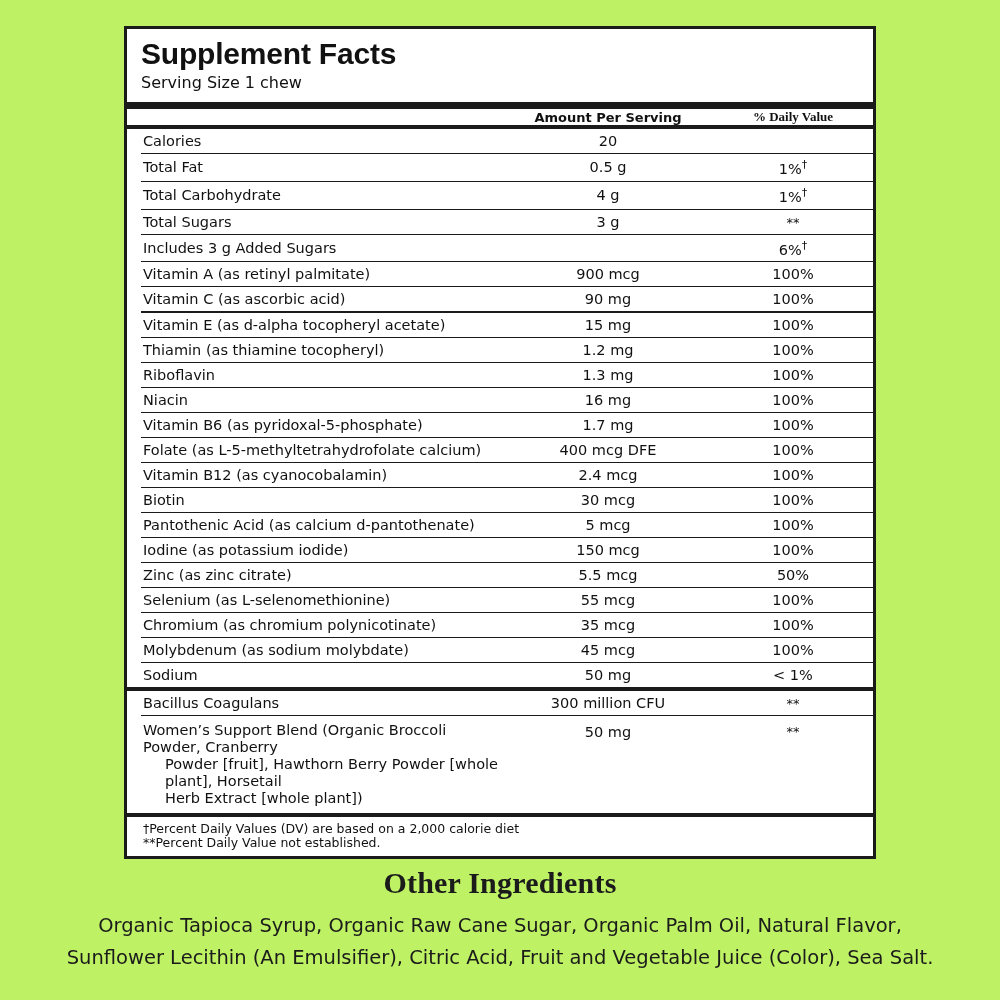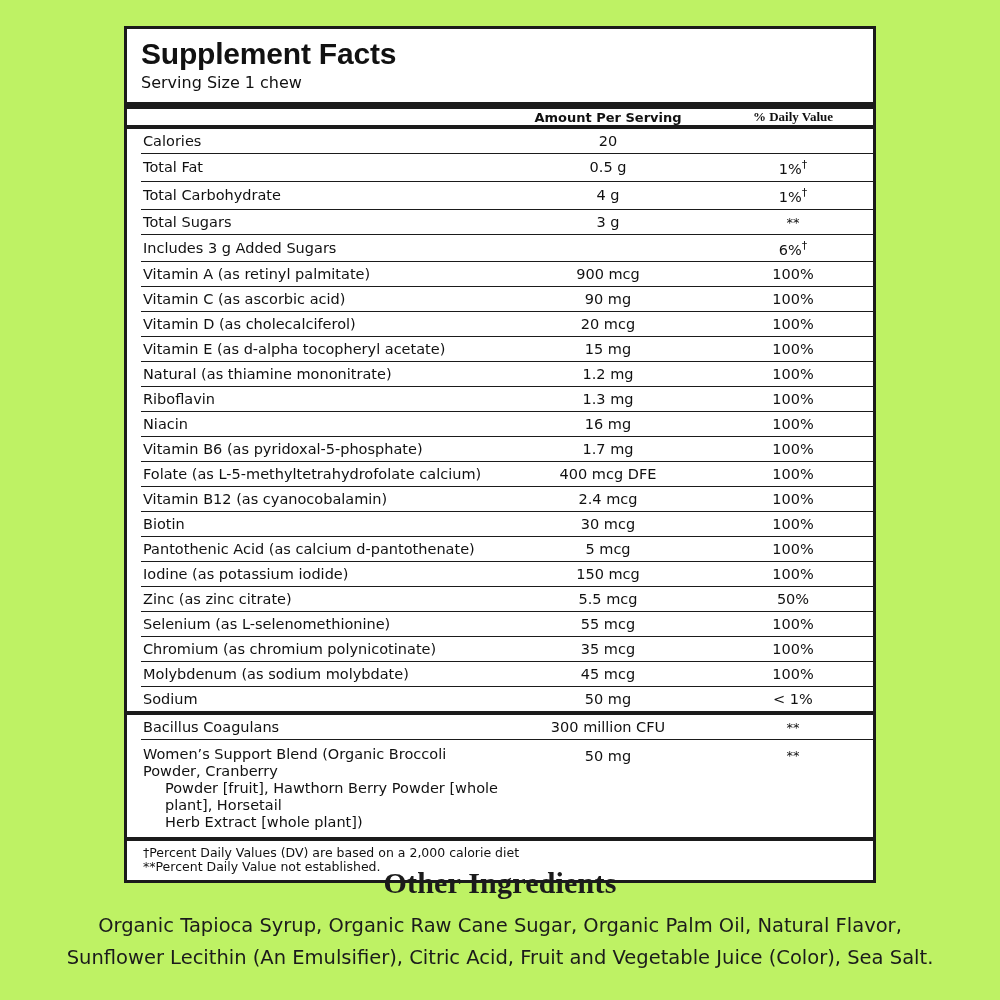--- a/index.html
+++ b/index.html
@@ -225,42 +225,37 @@
           <tr class="data">
             <td class="c-name">Vitamin C (as ascorbic acid)</td>
             <td class="c-amt">90 mg</td>
             <td class="c-dv"><span>100%</span></td>
           </tr>
           <tr class="sep">
             <td colspan="3">
               <div class="line"></div>
             </td>
           </tr>
-          <tr class="data">
-            <td class="c-name">Vitamin D (as cholecalciferol)</td>
-            <td class="c-amt">20 mcg</td>
-            <td class="c-dv"><span>100%</span></td>
-          </tr>
           <tr class="sep">
             <td colspan="3">
               <div class="line"></div>
             </td>
           </tr>
           <tr class="data">
             <td class="c-name">Vitamin E (as d-alpha tocopheryl acetate)</td>
             <td class="c-amt">15 mg</td>
             <td class="c-dv"><span>100%</span></td>
           </tr>
           <tr class="sep">
             <td colspan="3">
               <div class="line"></div>
             </td>
           </tr>
           <tr class="data">
-            <td class="c-name">Natural (as thiamine mononitrate)</td>
+            <td class="c-name">Thiamin (as thiamine tocopheryl)</td>
             <td class="c-amt">1.2 mg</td>
             <td class="c-dv"><span>100%</span></td>
           </tr>
           <tr class="sep">
             <td colspan="3">
               <div class="line"></div>
             </td>
           </tr>
           <tr class="data">
             <td class="c-name">Riboflavin</td>

